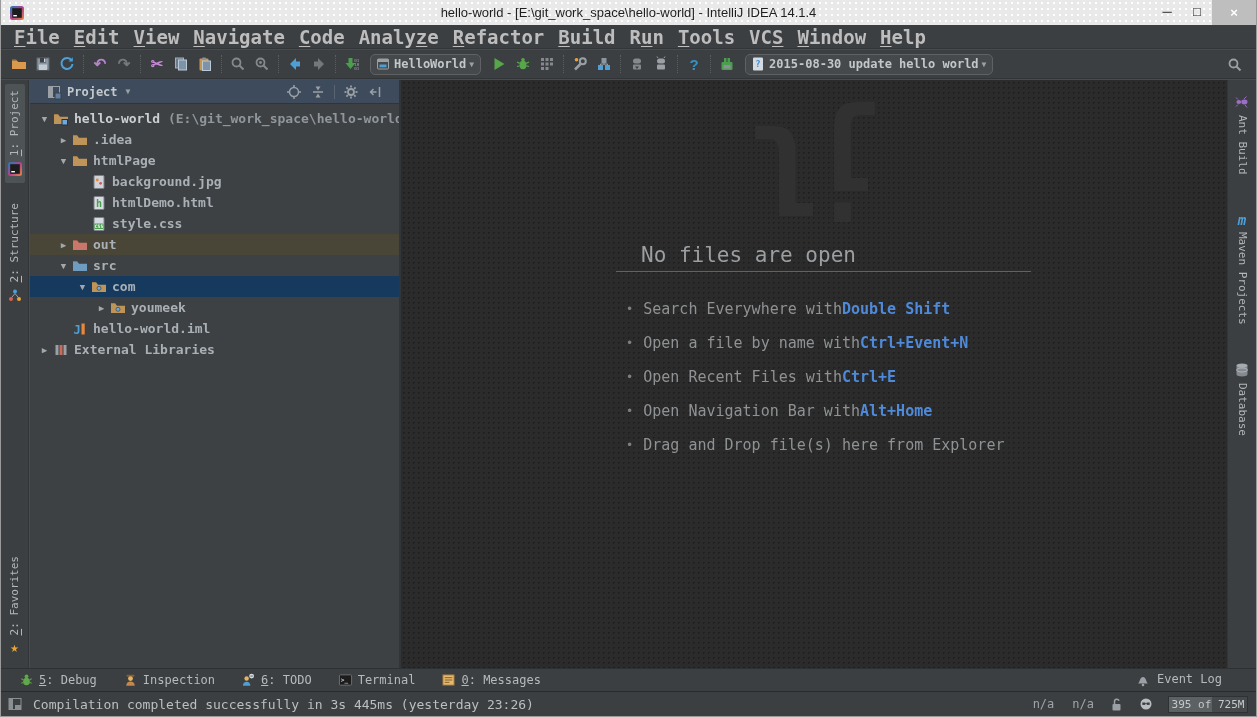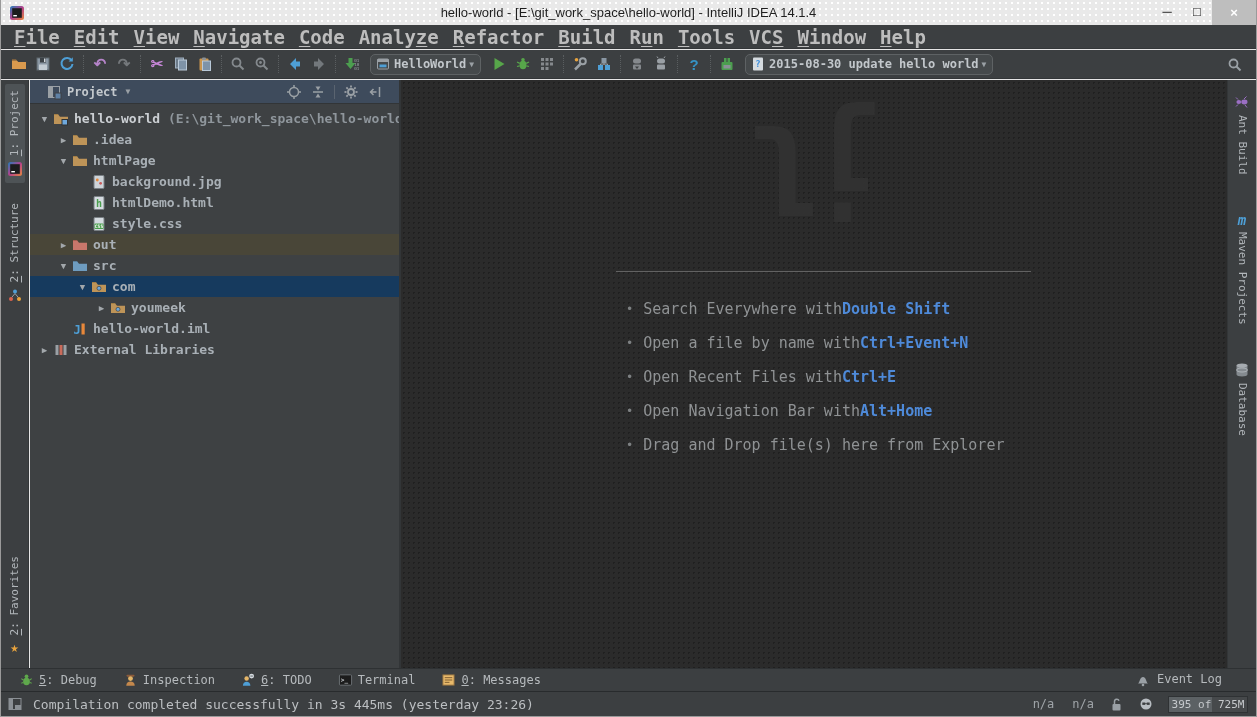--- a/index.html
+++ b/index.html
@@ -1,18 +1,18 @@
 <!DOCTYPE html>
 <html><head>
 <meta charset="utf-8">
 <style>
   * { margin:0; padding:0; box-sizing:border-box; }
   html,body { background:#555; }
   body { font-family:"DejaVu Sans Mono", monospace; }
-  .window{ position:relative; width:1257px; height:717px; background:#e5e5e5; overflow:hidden;
+  .window{ position:relative; width:1257px; height:717px; background:#b91c1c; overflow:hidden;
            border-left:1px solid #9A9A9A; border-right:1px solid #9A9A9A; border-bottom:1px solid #9A9A9A; }
   .dots-dark{ background-image:radial-gradient(rgba(255,255,255,0.045) 1px, transparent 1px); background-size:5px 5px; }
 
   
   .titlebar{ position:absolute; top:0; left:0; right:0; height:25px; background:#E9E9E9;
     background-image:radial-gradient(#fff 1px, transparent 1px); background-size:6px 6px;
     display:flex; align-items:center; font-family:"Liberation Sans", sans-serif; }
   .tb-logo{ margin-left:7px; width:17px; height:17px; display:flex; }
   .tb-title{ position:absolute; left:0; right:0; text-align:center; font-size:13px; color:#1E1E1E; }
   .tb-controls{ position:absolute; right:0; top:0; height:25px; display:flex; }
@@ -556,20 +556,21 @@
             </span>
             <span>External Libraries</span>
           </div>
         </div>
     </div>
 
     <div class="splitter"></div>
 
     <div class="editor">
       <div class="watermark">jl</div>
+      <div class="ed-heading">No files are open</div>
       <div class="ed-underline"></div>
       <div class="tips" id="tips">
           <div class="tip">
             <span class="bullet">•</span>
             <span>Search Everywhere with</span>
             <span class="shortcut">Double Shift</span>
           </div>
           <div class="tip">
             <span class="bullet">•</span>
             <span>Open a file by name with</span>

